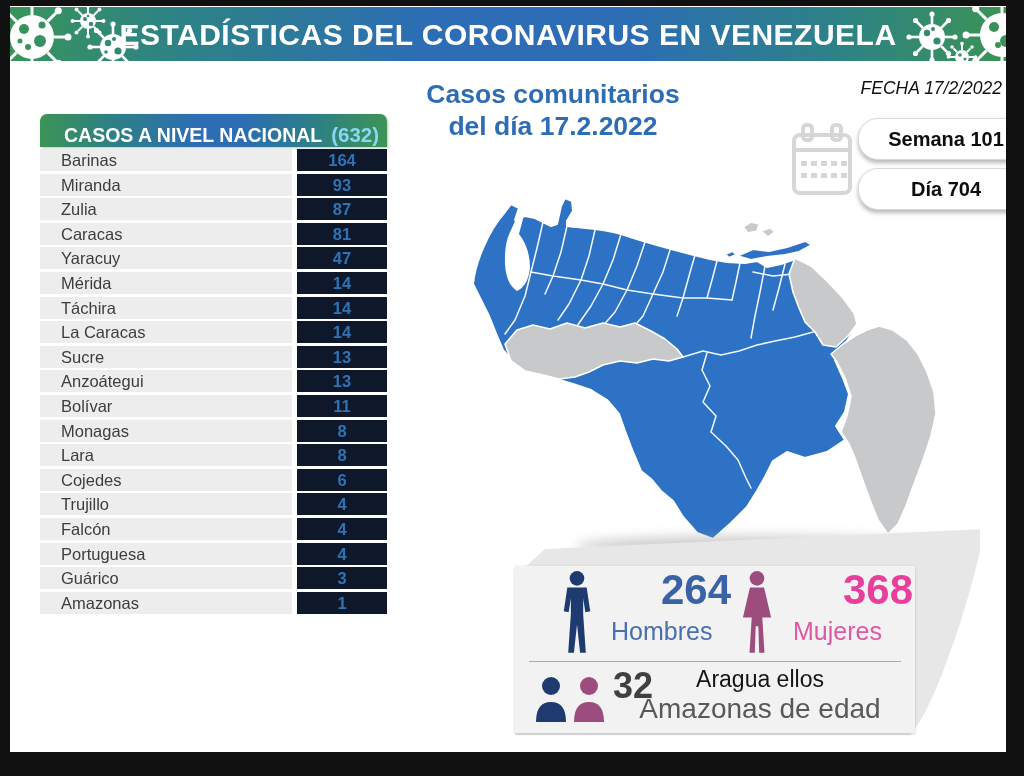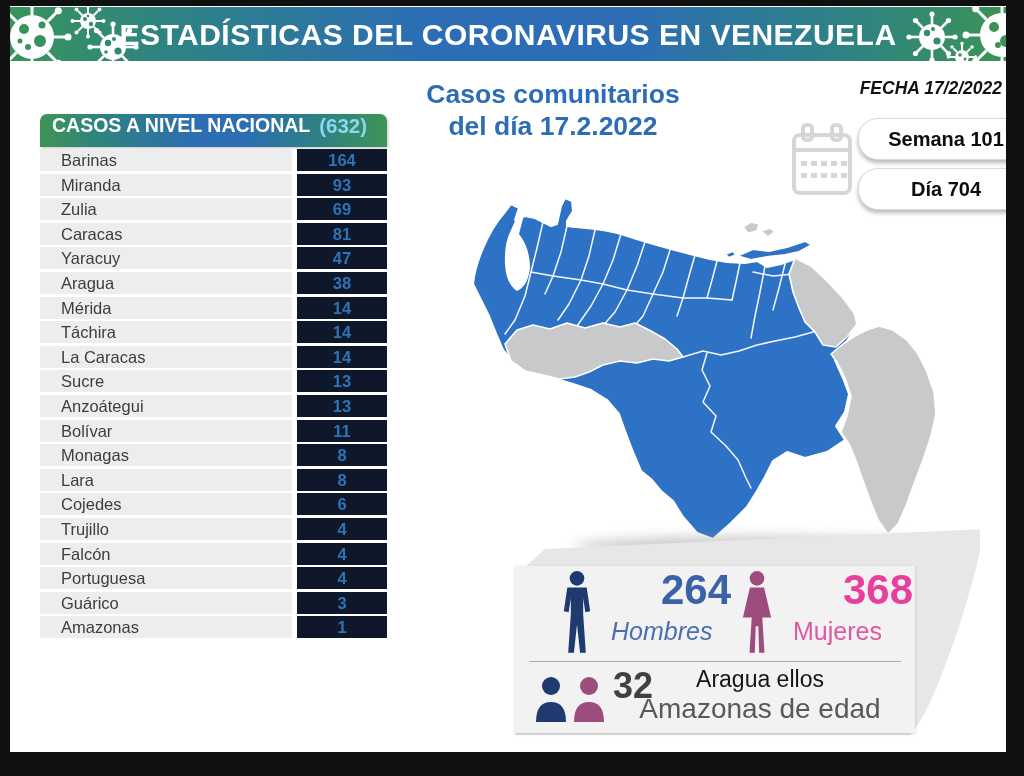--- a/index.html
+++ b/index.html
@@ -2,32 +2,32 @@
 <html style="--accent-blue: #2C6DB5; --header-green: #3D9456; --header-teal: #2E8084; --table-number-blue: #2E74B5; --total-cyan: #8BD7F3; --men-navy: #1E3A6E; --men-blue: #3A62A7; --women-mauve: #9D4C7E; --women-pink: #E83E9C; --minors-gray: #404040; --map-blue: #2D72C4; --map-gray: #C7C9CB;"><head>
 <meta charset="utf-8">
 <style>
   html,body{margin:0;padding:0;background:#101010;}
   .stage{position:relative;width:1024px;height:776px;background:#101010;font-family:"Liberation Sans",sans-serif;overflow:hidden;}
   .content{position:absolute;left:10px;top:6px;width:996px;height:746px;background:#ffffff;overflow:hidden;}
 
   .header-svg{position:absolute;left:0;top:1px;display:block;}
   .header-title{font-family:"Liberation Sans",sans-serif;font-weight:bold;font-size:30px;letter-spacing:.5px;fill:#ffffff;}
 
-  .fecha{position:absolute;top:72px;right:4px;font-size:17.5px;font-weight:bold;font-style:italic;color:#111111;}
+  .fecha{position:absolute;top:72px;right:4px;font-size:17.5px;font-weight:normal;font-style:italic;color:#111111;}
 
   .main-title{position:absolute;left:398px;top:72px;width:290px;text-align:center;color:var(--accent-blue,#2c6db5);font-weight:bold;font-size:26.5px;line-height:1.22;}
 
   .calendar{position:absolute;left:780px;top:117px;opacity:.85;}
 
   .badge{position:absolute;left:848px;width:174px;height:40px;background:#ffffff;border:1px solid #d9d9d9;border-radius:20px;box-shadow:0 3px 4px rgba(0,0,0,.28);display:flex;align-items:center;justify-content:center;font-weight:bold;font-size:20px;color:#0d0d0d;}
   .badge-semana{top:112px;}
   .badge-dia{top:162px;}
 
   .table{position:absolute;left:30px;top:108px;width:347px;}
-  .thead{height:33px;border-radius:7px 7px 0 0;display:flex;align-items:flex-start;padding-left:12px;gap:9px;
+  .thead{height:33px;border-radius:7px 7px 0 0;display:flex;align-items:flex-end;padding-left:24px;gap:9px;
     background:linear-gradient(90deg,#3d9456 0%,#2e8084 20%,#2c6db4 46%,#2c6db4 58%,#2e8084 80%,#3d9456 100%);
     font-weight:bold;font-size:19.5px;color:#ffffff;margin-bottom:2px;box-shadow:1px 1px 3px rgba(0,0,0,.25);}
   .ttotal{color:var(--total-cyan,#8bd7f3);font-size:20.5px;}
   .tbody{display:flex;flex-direction:column;}
   .trow{display:flex;gap:5px;height:22px;margin-bottom:2.6px;}
   .tname{flex:1;background:#ededee;color:#3d3d3d;font-size:16.5px;line-height:22px;padding-left:21px;}
   .tval{width:90px;background:#0f172a;color:var(--table-number-blue,#2e74b5);font-weight:bold;text-align:center;font-size:16.5px;line-height:22px;}
 
   .map-svg{position:absolute;left:445px;top:158px;}
   .st-blue{fill:var(--map-blue,#2d72c4);stroke:#ffffff;stroke-width:2;stroke-linejoin:round;}
@@ -38,21 +38,21 @@
   .deco{position:absolute;left:490px;top:515px;}
 
   .card{position:absolute;left:505px;top:560px;width:400px;height:167px;background:#f2f2f3;box-shadow:0 1px 3px rgba(0,0,0,.18);}
   .card .divider{position:absolute;left:14px;right:14px;top:95px;border-top:1.5px solid #ababab;}
   .icon-man{position:absolute;left:42px;top:4px;}
   .icon-woman{position:absolute;left:222px;top:4px;}
   .num{position:absolute;top:0px;width:120px;text-align:right;font-weight:bold;font-size:42px;}
   .num.men{left:96px;color:var(--men-blue,#3a62a7);}
   .num.women{left:278px;color:var(--women-pink,#e83e9c);}
   .sublabel{position:absolute;top:51px;font-size:25px;}
-  .sublabel.men{left:96px;color:#4a6fae;font-style:italic;}
+  .sublabel.men{left:96px;color:#4a6fae;}
   .sublabel.women{left:278px;color:#de58a4;}
   .busts{position:absolute;left:16px;top:107px;}
   .minors-num{position:absolute;left:98px;top:99px;font-size:36px;font-weight:bold;color:var(--minors-gray,#404040);}
   .minors-caption{position:absolute;left:120px;top:100px;width:250px;text-align:center;}
   .minors-caption .l1{font-size:23px;color:#151515;}
   .minors-caption .l2{font-size:28px;color:#595959;}
 </style>
 </head>
 <body>
 
@@ -276,33 +276,29 @@
           <div class="trow">
             <span class="tname">Barinas</span>
             <span class="tval">164</span>
           </div>
           <div class="trow">
             <span class="tname">Miranda</span>
             <span class="tval">93</span>
           </div>
           <div class="trow">
             <span class="tname">Zulia</span>
-            <span class="tval">69</span>
+            <span class="tval">87</span>
           </div>
           <div class="trow">
             <span class="tname">Caracas</span>
             <span class="tval">81</span>
           </div>
           <div class="trow">
             <span class="tname">Yaracuy</span>
             <span class="tval">47</span>
-          </div>
-          <div class="trow">
-            <span class="tname">Aragua</span>
-            <span class="tval">38</span>
           </div>
           <div class="trow">
             <span class="tname">Mérida</span>
             <span class="tval">14</span>
           </div>
           <div class="trow">
             <span class="tname">Táchira</span>
             <span class="tval">14</span>
           </div>
           <div class="trow">

